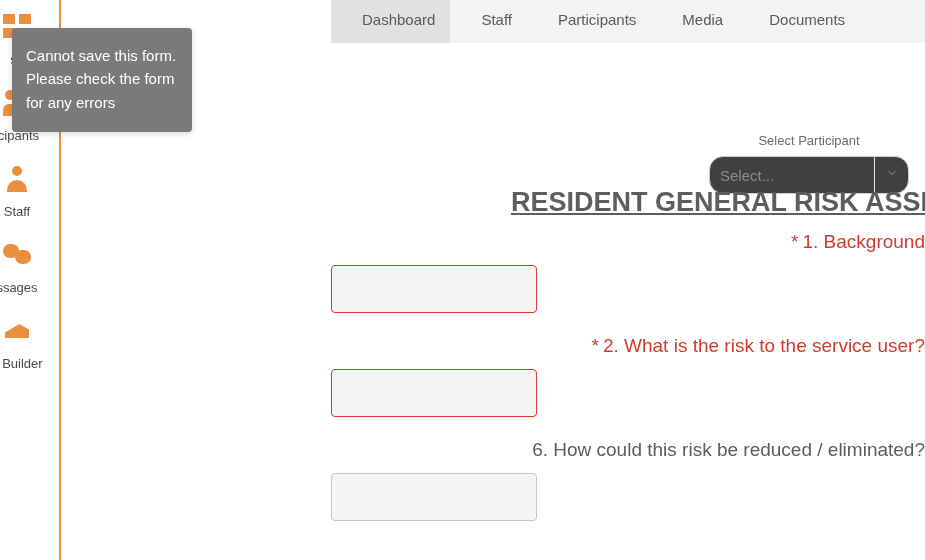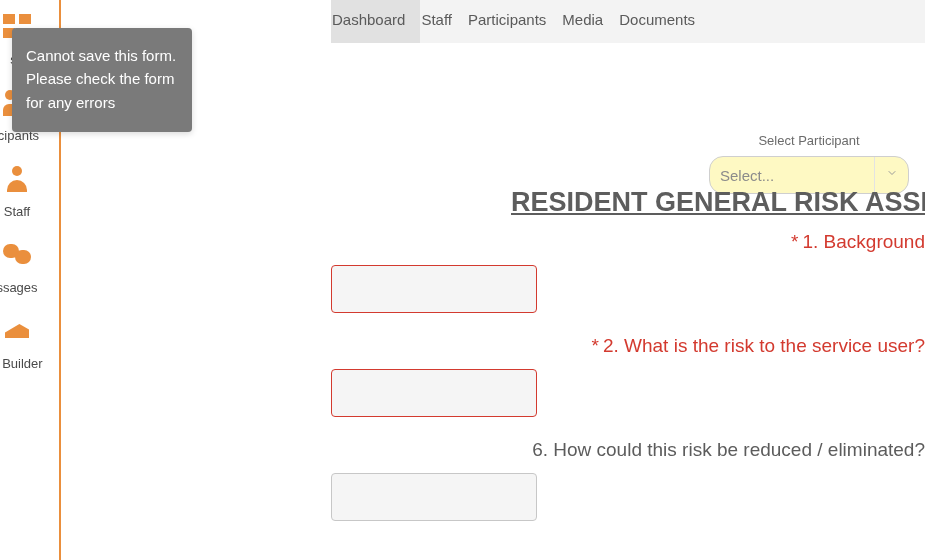--- a/index.html
+++ b/index.html
@@ -121,21 +121,21 @@
   }
 
   .topnav {
     display: flex;
     background: #f3f3f3;
     height: 43px;
     align-items: stretch;
     font-size: 15px;
   }
   .topnav .tab {
-    padding: 11px 15px 0 1px;
+    padding: 11px 15px 0 31px;
     color: #5a5a5a;
     cursor: pointer;
   }
   .topnav .tab.active {
     background: #e1e1e1;
   }
 
   .content {
     position: absolute;
     left: 0;
@@ -185,21 +185,21 @@
   .select-label {
     color: #6b6b6b;
     font-size: 13px;
     margin-bottom: 8px;
   }
   .select-box {
     display:flex;
     border:1px solid #cfcfcf;
     border-radius:14px;
     height:38px;
-    background:#fef9c3;
+    background:#404040;
     align-items:center;
   }
   .select-value {
     flex:1;
     text-align:left;
     padding:0 10px;
     color:#8b8b8b;
     font-size:15px;
   }
   .select-caret {

